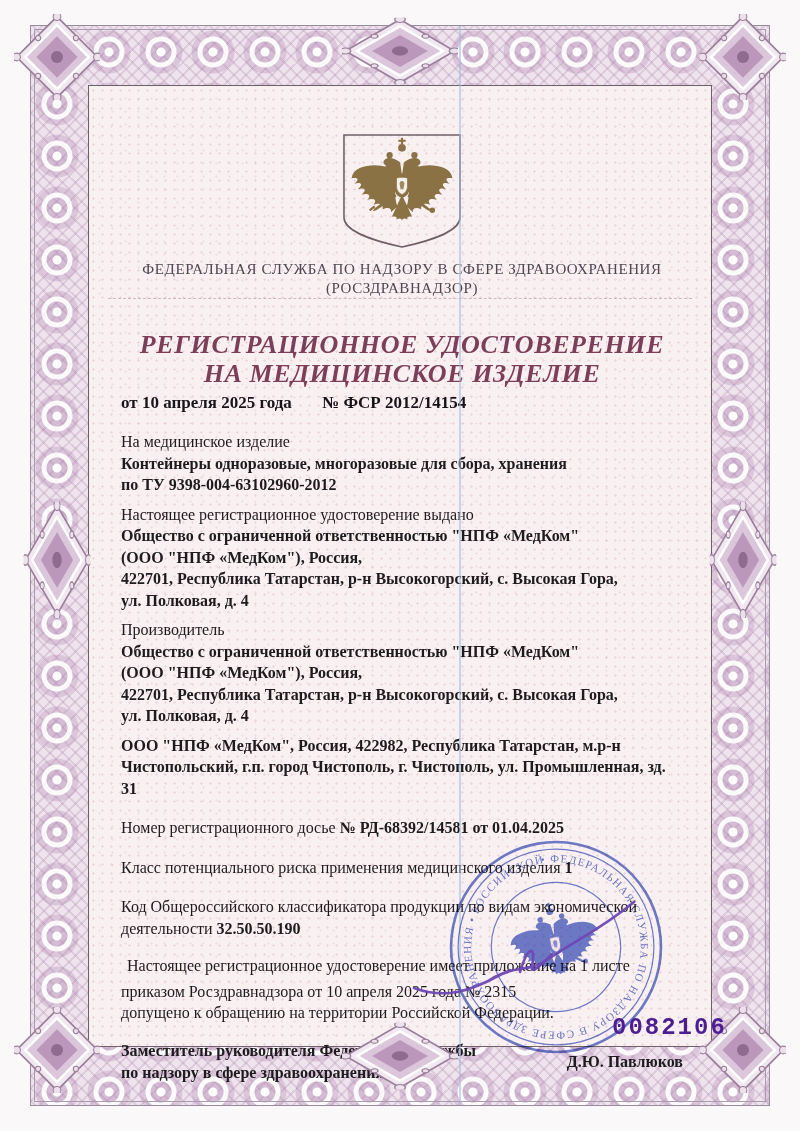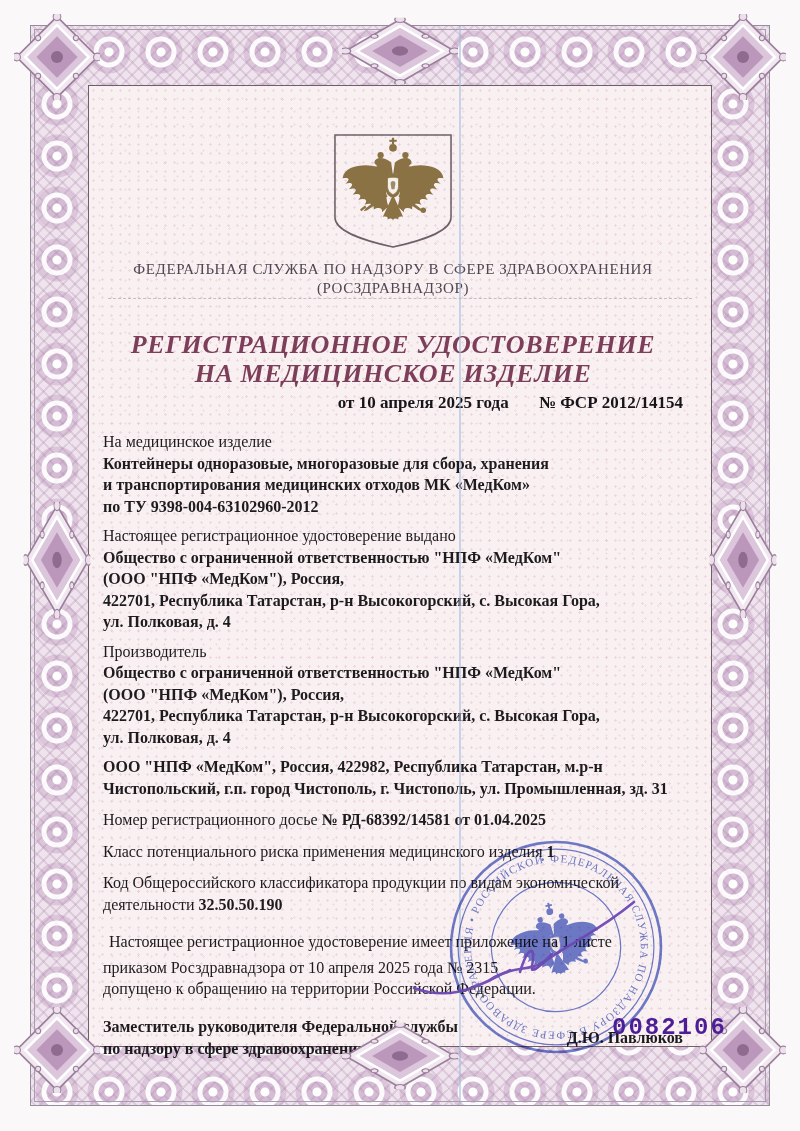--- a/index.html
+++ b/index.html
@@ -19,21 +19,21 @@
   .frame::before{content:"";position:absolute;inset:3px;border:1px solid #a89cb0;}
 
   
   .panel{position:absolute;left:88px;top:85px;width:624px;height:962px;box-sizing:border-box;
          z-index:3;border:1px solid #6e6069;
          background-color:#f9f0f2;
          background-image:
            radial-gradient(rgba(211,156,176,.28) 1px, rgba(0,0,0,0) 1.3px),
            radial-gradient(rgba(211,156,176,.18) 1px, rgba(0,0,0,0) 1.3px);
          background-size:9px 9px,13px 13px;background-position:0 0,4px 6px;
-         padding:0 28px 0 14px;}
+         padding:0 28px 0 32px;}
   .crease{position:absolute;left:3%;top:212px;width:94%;border-top:1px dashed rgba(150,120,135,.45);}
 
   
   .stripe{position:absolute;left:459px;top:26px;width:2px;height:1077px;background:#9db9dd;opacity:.55;z-index:4;}
 
   
   .orn{position:absolute;z-index:4;width:86px;height:86px;}
   .orn svg{width:100%;height:100%;}
   .orn.tl{left:14px;top:14px;} .orn.tr{right:14px;top:14px;}
   .orn.bl{left:14px;bottom:38px;} .orn.br{right:14px;bottom:38px;}
@@ -43,29 +43,29 @@
   .orn.rm{right:14px;top:517px;transform:scale(.78,1.35);}
 
   
   .emblem{margin:46px auto 8px;width:124px;height:120px;position:relative;}
   .emblem svg{width:100%;height:100%;}
 
   
   .authority{text-align:center;font-size:15px;letter-spacing:.6px;color:#4e4752;line-height:19px;}
   .doc-title{margin-top:32px;text-align:center;font-weight:bold;color:#7c3e58;
              font-size:26px;line-height:29px;letter-spacing:.6px;font-style:italic;}
-  .date-row{margin-top:5px;text-align:right;font-weight:bold;font-size:17px;color:#17151a;}
+  .date-row{margin-top:5px;text-align:left;font-weight:bold;font-size:17px;color:#17151a;}
   .date-row .num{margin-left:26px;}
 
   
   .body{font-size:16px;line-height:21.5px;color:#1d1b1e;}
   .blk{margin-top:8px;}
   .blk.first{margin-top:18px;}
   .b{font-weight:bold;}
-  .inline-lbl{margin-top:10px;}
+  .inline-lbl{margin-top:18px;}
   .appendix{margin-top:16px;text-indent:6px;}
   .order{margin-top:4px;}
   .sig-row{margin-top:16px;display:flex;justify-content:space-between;align-items:center;font-weight:bold;}
   .sig-left{line-height:22px;}
   .sig-name{white-space:nowrap;margin-left:24px;}
 
   .serial{position:absolute;left:612px;top:1006px;z-index:5;color:#4c1d95;
           font-family:"Liberation Mono","DejaVu Sans Mono",monospace;
           font-size:24px;letter-spacing:2px;font-weight:bold;margin-top:8px;}
 
@@ -177,21 +177,20 @@
 
     <div class="date-row">
       <span>от 10 апреля 2025 года</span>
       <span class="num">№  ФСР 2012/14154</span>
     </div>
 
     <div class="body">
       <div class="blk first">
         <div>На медицинское изделие</div>
         <div class="b">Контейнеры одноразовые, многоразовые для сбора, хранения</div>
-        <div class="b">и транспортирования медицинских отходов МК «МедКом»</div>
         <div class="b">по ТУ 9398-004-63102960-2012</div>
       </div>
 
       <div class="blk">
         <div>Настоящее регистрационное удостоверение выдано</div>
         <div class="b">Общество с ограниченной ответственностью "НПФ «МедКом"</div>
         <div class="b">(ООО "НПФ «МедКом"), Россия,</div>
         <div class="b">422701, Республика Татарстан, р-н Высокогорский, с. Высокая Гора,</div>
         <div class="b">ул. Полковая, д. 4</div>
       </div>

